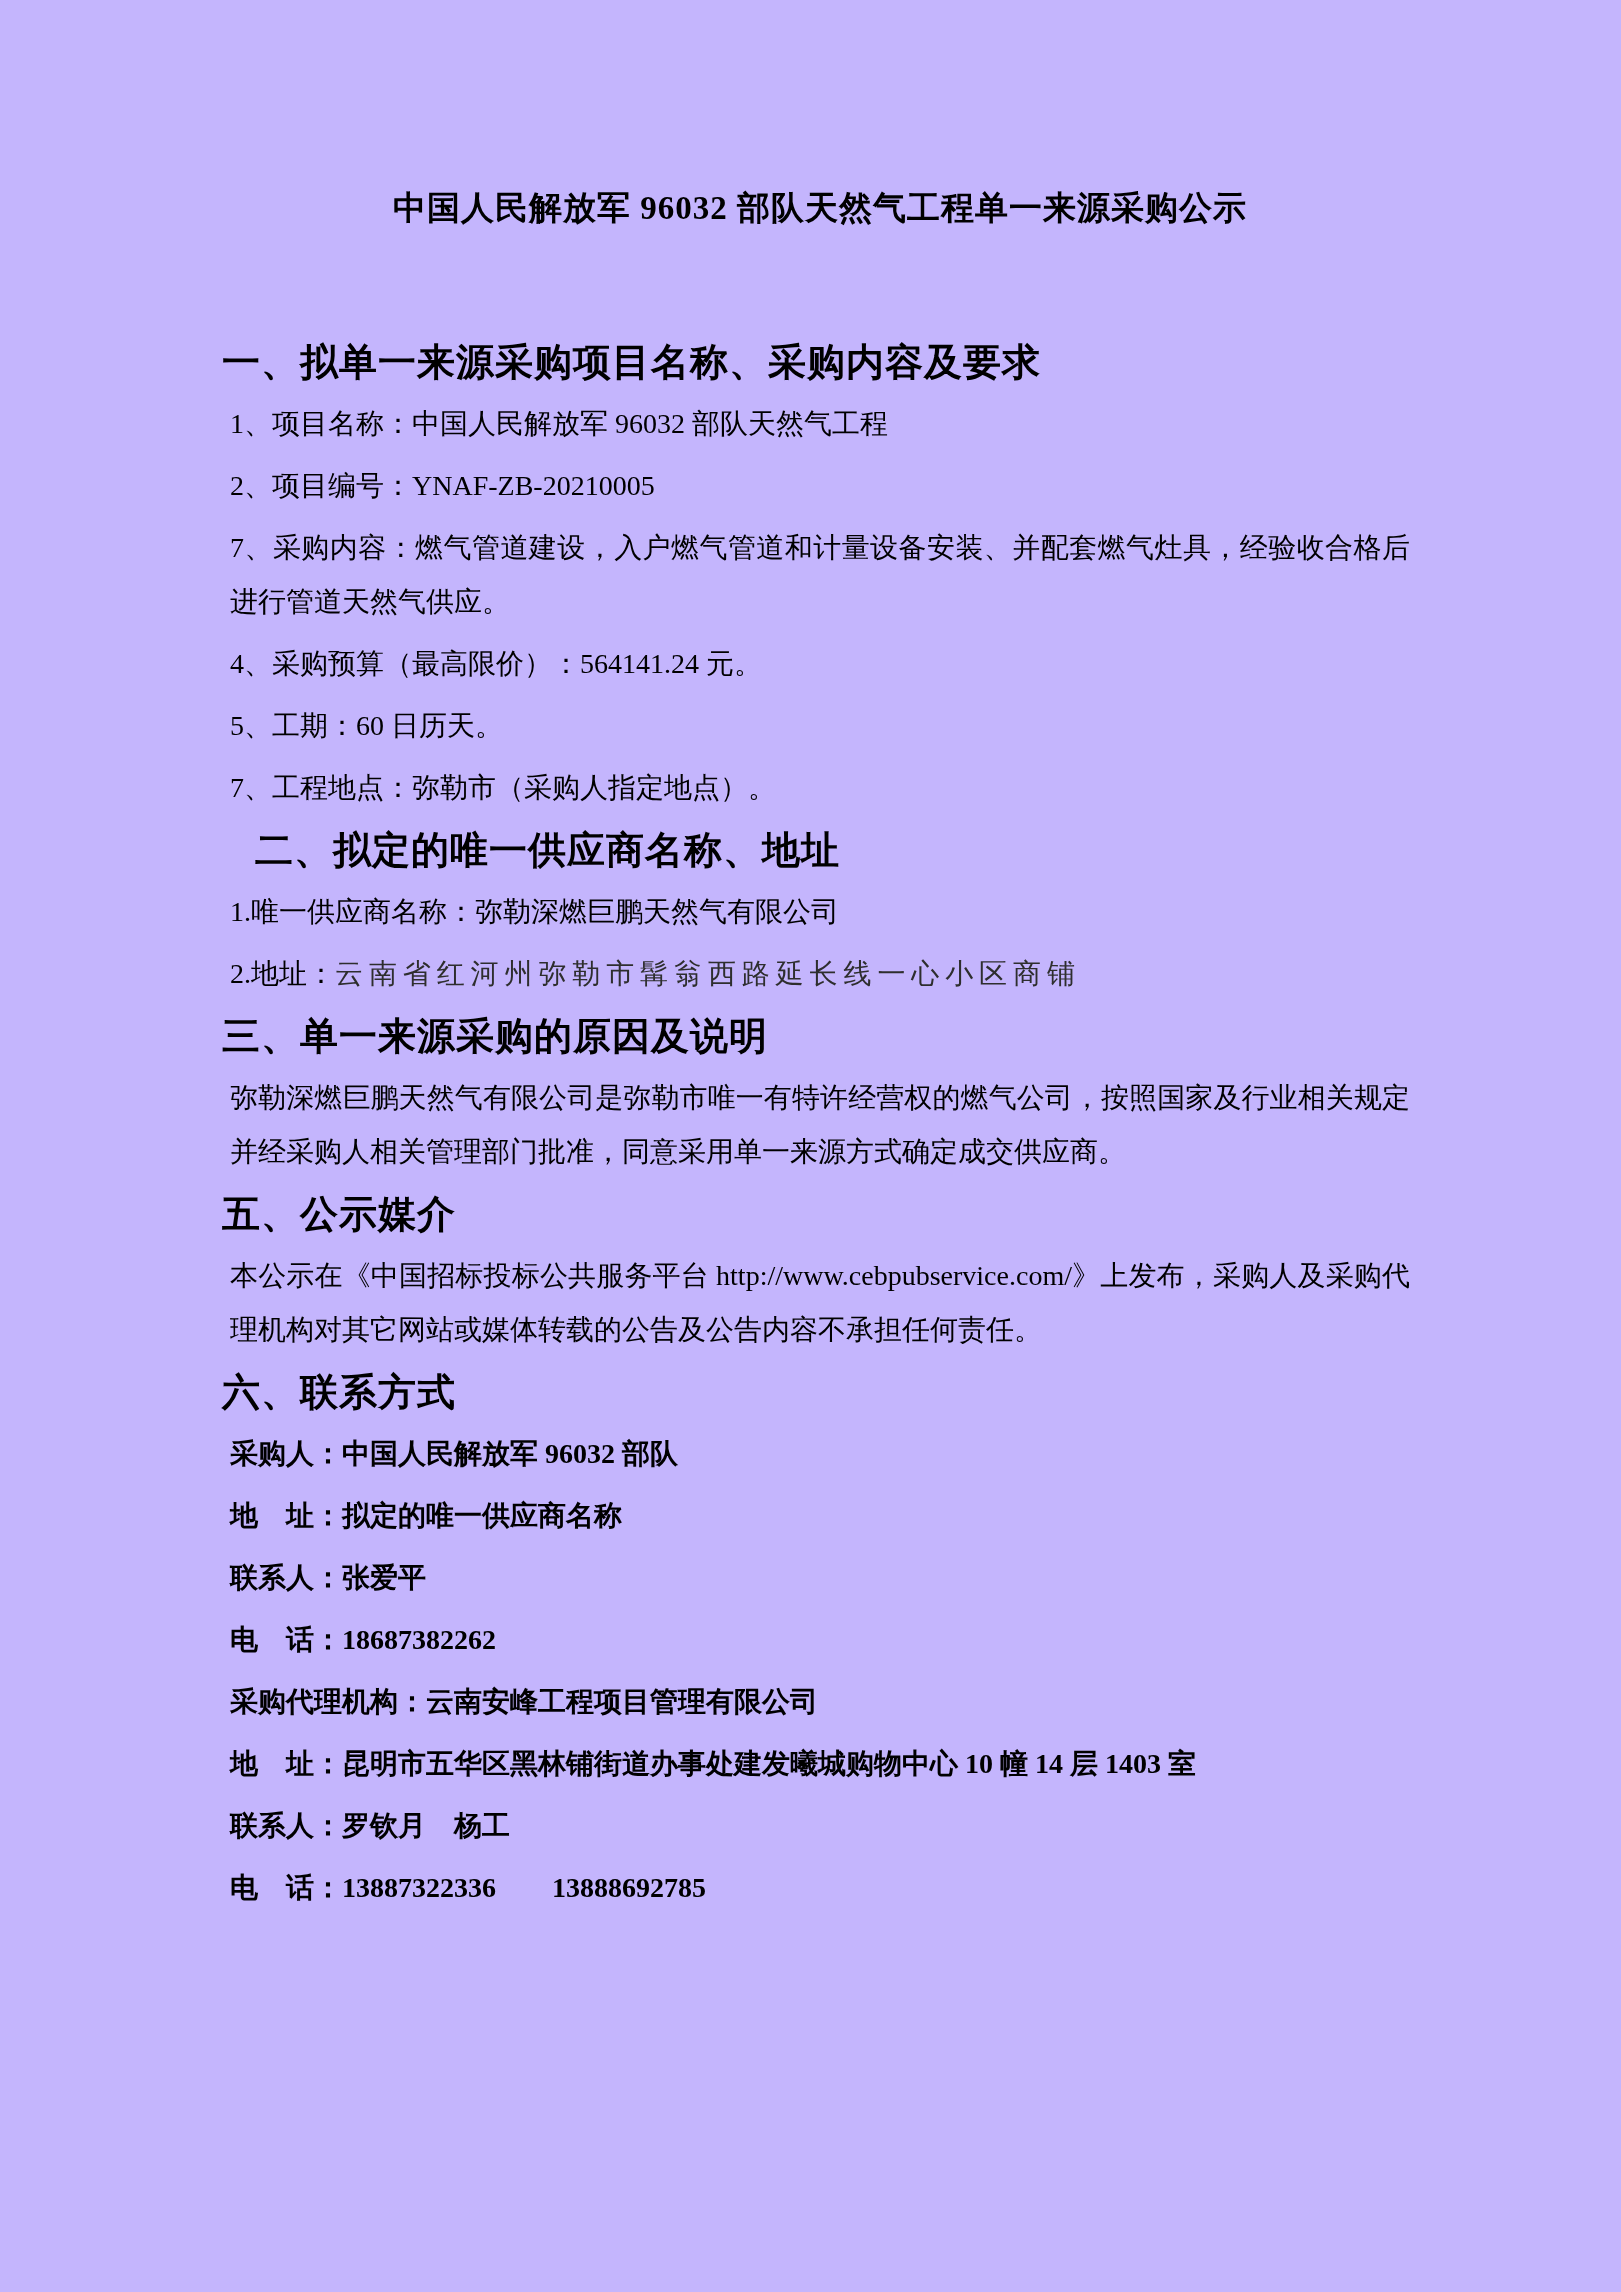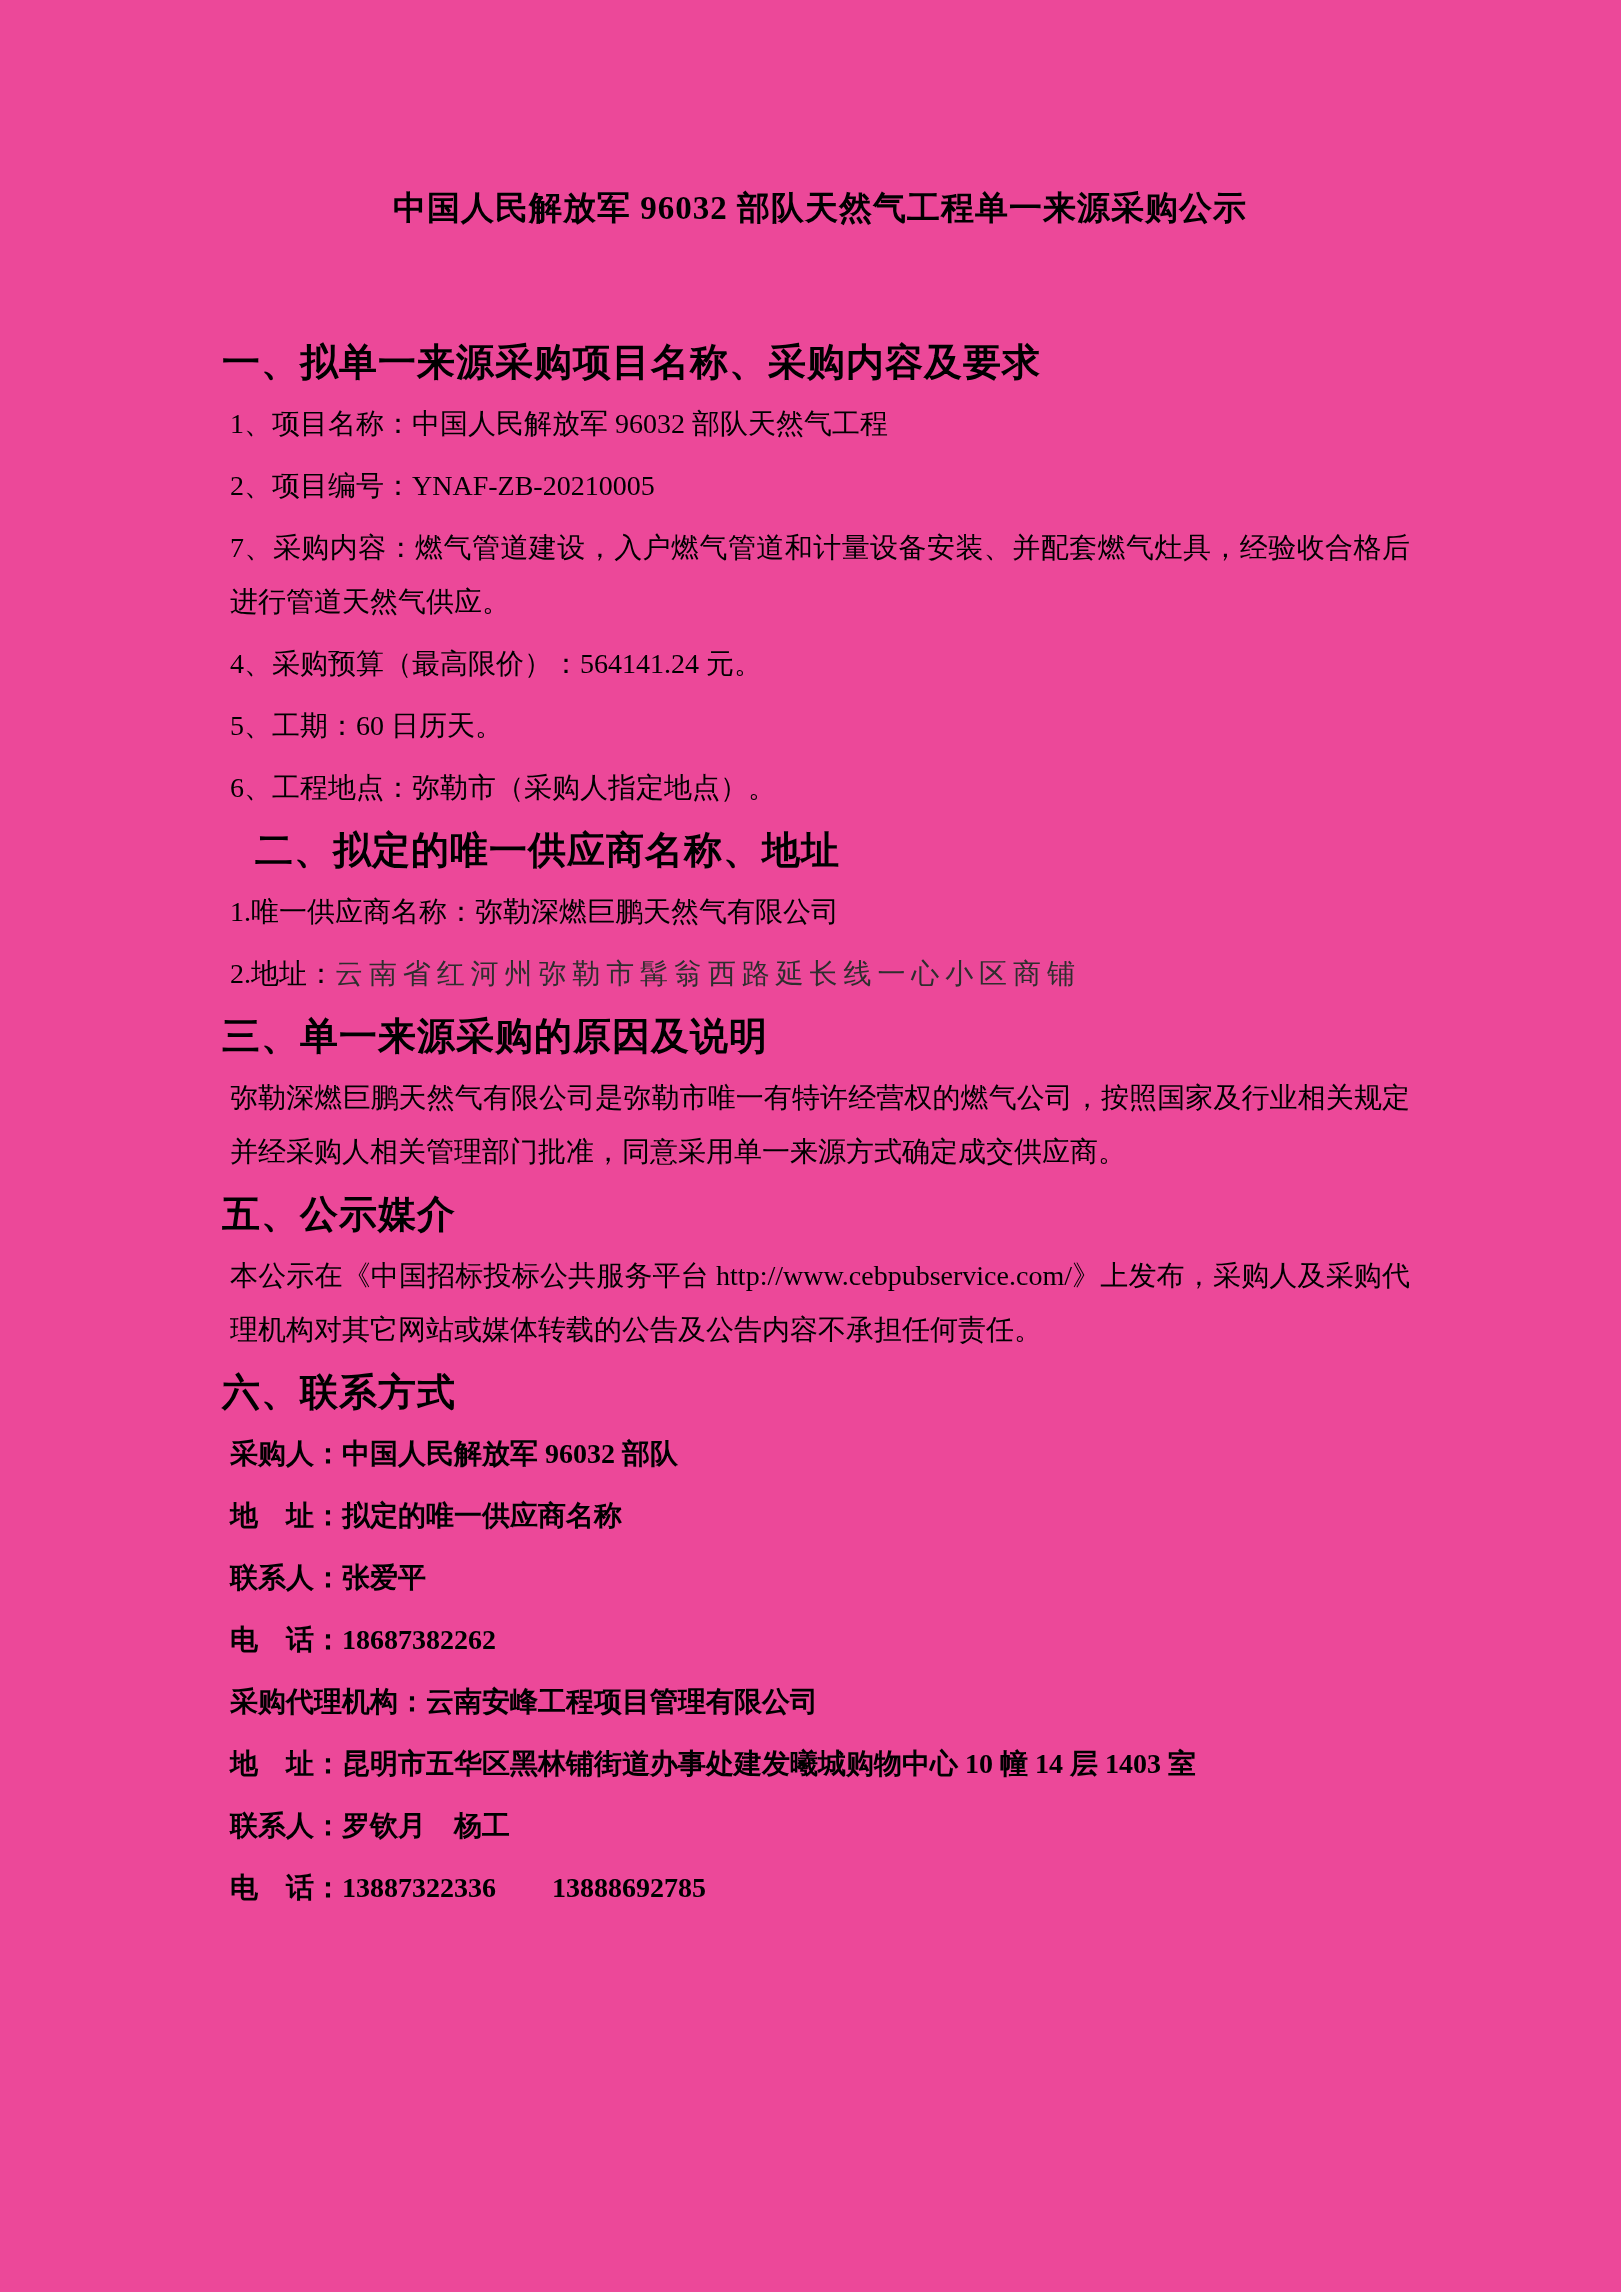--- a/index.html
+++ b/index.html
@@ -1,21 +1,21 @@
 <!DOCTYPE html>
 <html lang="zh"><head>
 <meta charset="utf-8">
 <style>
   html, body { margin: 0; padding: 0; background: #ffffff; }
   .page {
     position: relative;
     width: 1621px;
     height: 2293px;
     box-sizing: border-box;
-    background: #ec4899;
+    background: #c4b5fd;
     color: #000000;
     padding: 181px 203px 0 222px;
     font-family: "Liberation Serif", "DejaVu Serif", serif;
     font-size: 28px;
     overflow: hidden;
   }
   .doc-title {
     margin: 0 0 100px 0;
     font-size: 33px;
     line-height: 54px;
@@ -54,21 +54,21 @@
 <div class="page">
 
   <h1 class="doc-title">中国人民解放军 96032 部队天然气工程单一来源采购公示</h1>
 
   <h2 class="sec-heading">一、拟单一来源采购项目名称、采购内容及要求</h2>
   <p class="line">1、项目名称：中国人民解放军 96032 部队天然气工程</p>
   <p class="line">2、项目编号：YNAF-ZB-20210005</p>
   <p class="para">7、采购内容：燃气管道建设，入户燃气管道和计量设备安装、并配套燃气灶具，经验收合格后进行管道天然气供应。</p>
   <p class="line">4、采购预算（最高限价）：564141.24 元。</p>
   <p class="line">5、工期：60 日历天。</p>
-  <p class="line">6、工程地点：弥勒市（采购人指定地点）。</p>
+  <p class="line">7、工程地点：弥勒市（采购人指定地点）。</p>
 
   <h2 class="sec-heading indent">二、拟定的唯一供应商名称、地址</h2>
   <p class="line"><span>1.唯一供应商名称：</span><span>弥勒深燃巨鹏天然气有限公司</span></p>
   <p class="line"><span>2.地址：</span><span class="spaced">云南省红河州弥勒市髯翁西路延长线一心小区商铺</span></p>
 
   <h2 class="sec-heading">三、单一来源采购的原因及说明</h2>
   <p class="para">弥勒深燃巨鹏天然气有限公司是弥勒市唯一有特许经营权的燃气公司，按照国家及行业相关规定并经采购人相关管理部门批准，同意采用单一来源方式确定成交供应商。</p>
 
 
   <h2 class="sec-heading">五、公示媒介</h2>

